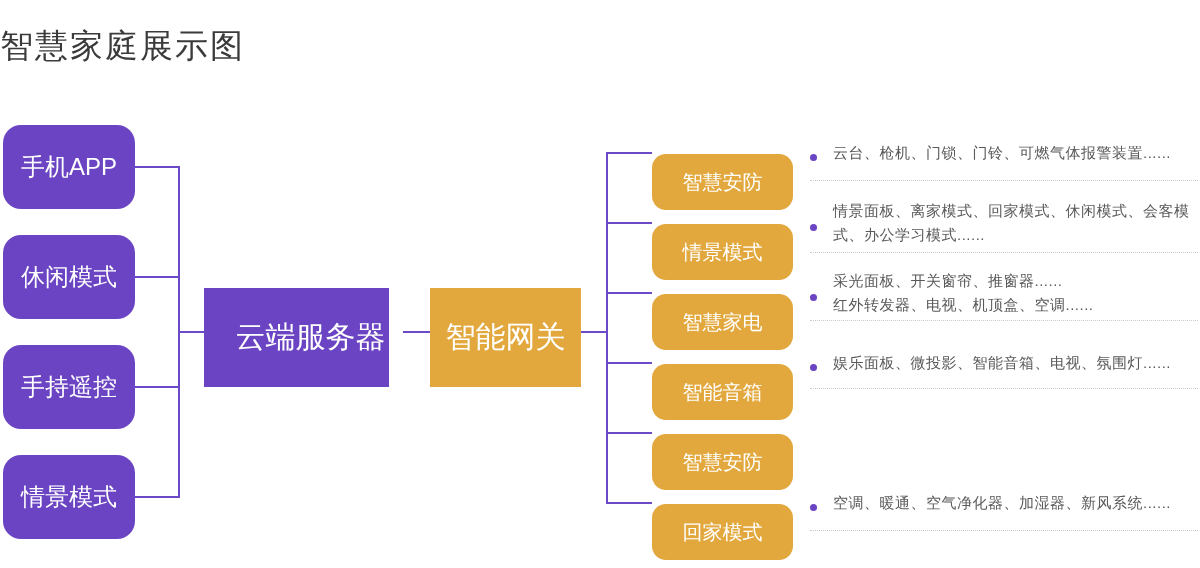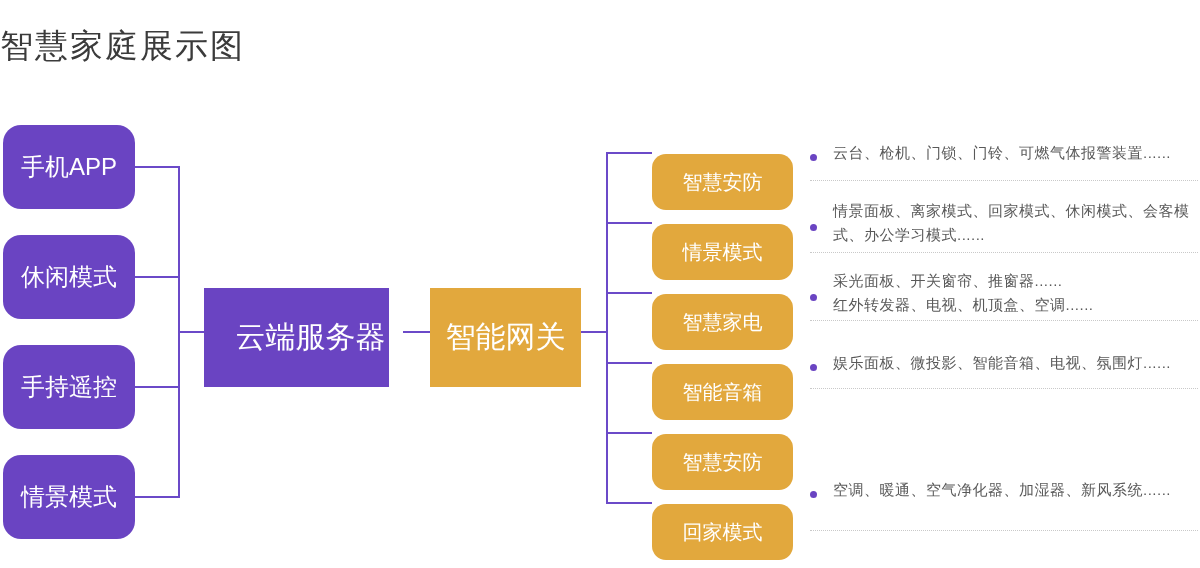--- a/index.html
+++ b/index.html
@@ -117,19 +117,19 @@
     </span>
   </div>
   <div class="divider" style="top:320px"></div>
 
   <div class="desc-row" style="top:351px">
     <span class="bullet"></span>
     <span class="desc-text">娱乐面板、微投影、智能音箱、电视、氛围灯......</span>
   </div>
   <div class="divider" style="top:388px"></div>
 
-  <div class="desc-row" style="top:478px">
+  <div class="desc-row" style="top:491px">
     <span class="bullet"></span>
     <span class="desc-text">空调、暖通、空气净化器、加湿器、新风系统......</span>
   </div>
   <div class="divider" style="top:530px"></div>
 
 </div>
 
 </body></html>

